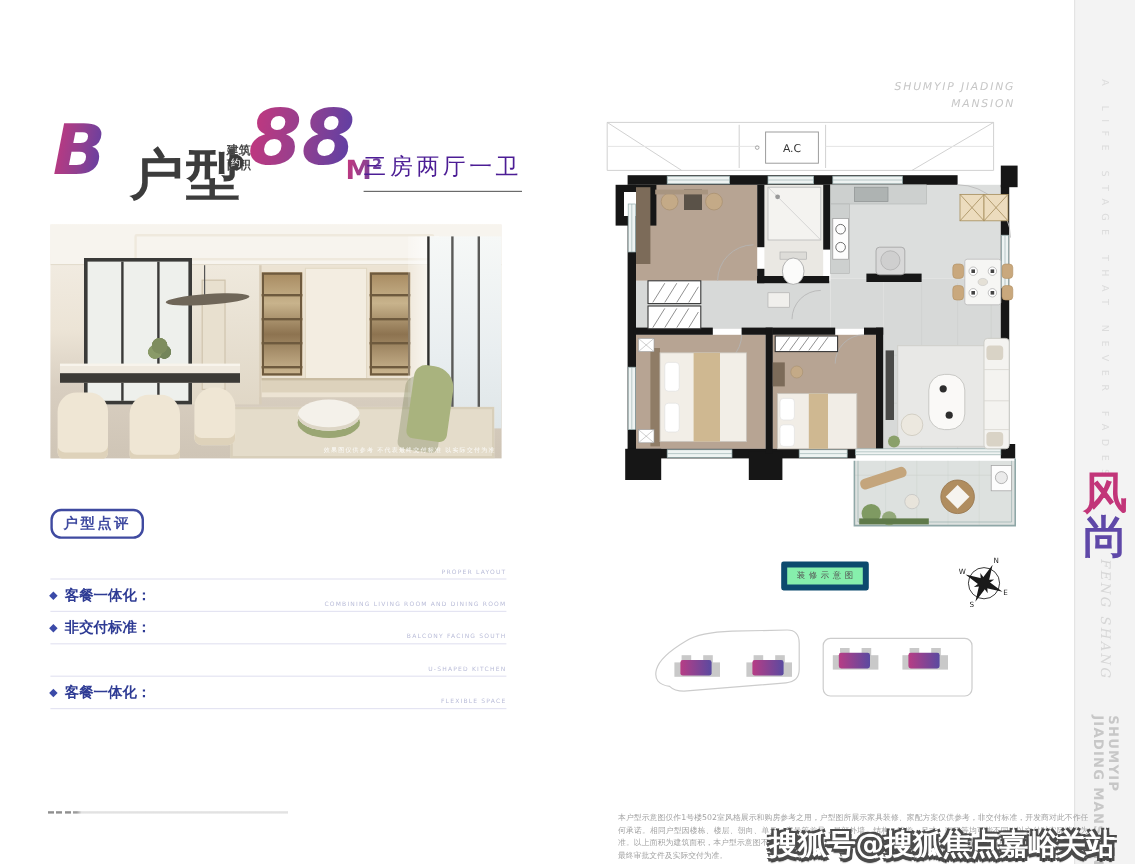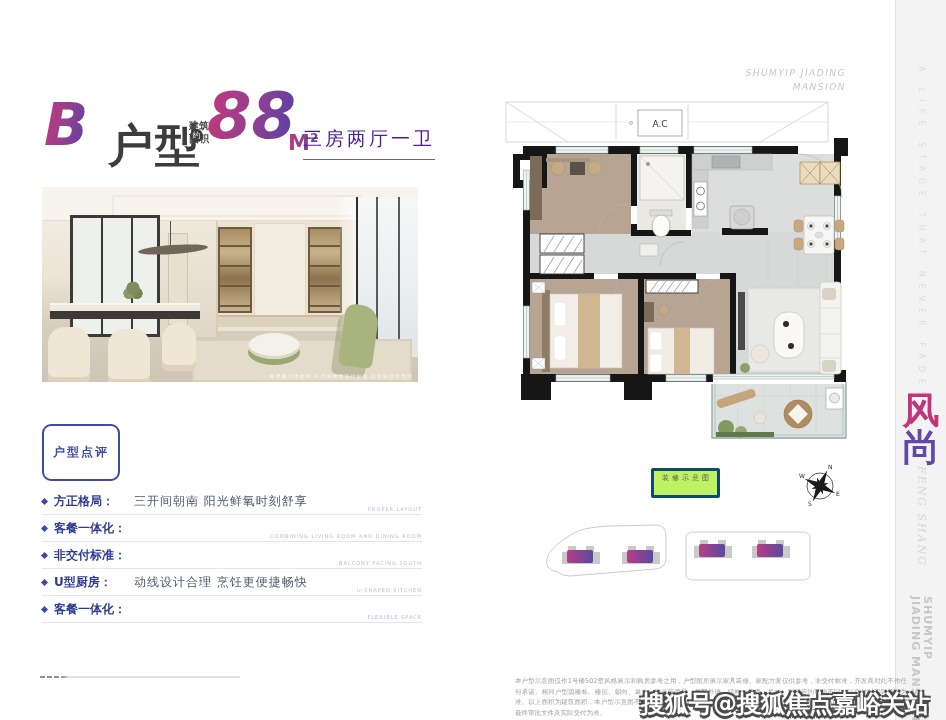--- a/index.html
+++ b/index.html
@@ -65,37 +65,37 @@
   .ph-chair.c3 { left:120px; top:136px; width:34px; height:48px; }
   .ph-plant { position:absolute; left:78px; top:92px; width:26px; height:26px; background:radial-gradient(circle at 50% 35%,#7e8d5e 30%,transparent 32%),radial-gradient(circle at 35% 55%,#8a9a68 25%,transparent 27%),radial-gradient(circle at 65% 55%,#74855a 25%,transparent 27%); }
   .ph-rug { position:absolute; left:150px; top:152px; width:220px; height:43px; background:#e4dcca; box-shadow:inset 0 0 0 2px #d8cfba; }
   .ph-ctable { position:absolute; left:206px; top:146px; width:52px; height:26px; border-radius:50%; background:#f4f1ea; box-shadow:0 6px 0 #9aa673, inset 0 -3px 0 #ddd6c6; }
   .ph-chaise { position:absolute; left:300px; top:118px; width:34px; height:62px; background:#a9b37e; border-radius:10px 18px 6px 6px; transform:rotate(8deg); box-shadow:-6px 10px 0 rgba(120,130,90,.35); }
   .ph-caption { position:absolute; right:5px; bottom:3px; font-size:5px; color:rgba(255,255,255,.9); letter-spacing:1px; }
 
   
   .review { position:absolute; left:42px; top:424px; width:380px; }
   .review-badge { display:inline-block; border:2px solid #3f4aa0; border-radius:9px; color:#3f4aa0;
-    font-weight:bold; font-size:12px; letter-spacing:2px; padding:18px 9px; background:#fff; }
+    font-weight:bold; font-size:12px; letter-spacing:2px; padding:2px 9px; background:#fff; }
   .review-rows { margin-top:7px; }
   .rrow { position:relative; height:27px; border-bottom:1px solid #e4e4f2; }
   .rline { position:absolute; left:0; top:5px; display:flex; align-items:center; }
   .rdot { width:5px; height:5px; background:#3b4aa8; transform:rotate(45deg); margin-right:7px; flex:none; }
   .rlabel { width:80px; font-size:12px; font-weight:bold; color:#2e3b94; flex:none; }
   .rdesc { font-size:12px; color:#4c5870; letter-spacing:1px; white-space:nowrap; }
   .ren { position:absolute; right:0; bottom:2px; font-size:5px; color:#b9bcd8; letter-spacing:1px; }
   .footer-rule { position:absolute; left:40px; top:676px; width:200px; height:2px;
     background:linear-gradient(90deg,#8f8f8f 0 5px,#fff 5px 7px,#8f8f8f 7px 12px,#fff 12px 14px,#8f8f8f 14px 19px,#fff 19px 21px,#9c9c9c 21px 24px,#e2e2e2 28px 100%); }
 
   
   .plan-brand { position:absolute; left:720px; top:67px; width:126px; text-align:right; font-style:italic;
     font-size:9px; letter-spacing:1.5px; color:#c6c6c6; line-height:1.5; }
   .plan-svg { position:absolute; left:498px; top:96px; }
-  .schematic-label { position:absolute; left:651px; top:468px; border:3px solid #0c4a6e; border-radius:2px;
-    font-size:7px; letter-spacing:3px; color:#555; padding:2px 5px 12px 8px; background:#bef264; }
+  .schematic-label { position:absolute; left:651px; top:468px; border:5px solid #0c4a6e; border-radius:2px;
+    font-size:7px; letter-spacing:3px; color:#555; padding:2px 5px 2px 8px; background:#86efac; }
   .compass { position:absolute; left:798px; top:460px; }
   .sitemap { position:absolute; left:538px; top:520px; }
   .disclaimer { position:absolute; left:495px; top:676px; width:392px; font-size:6.5px; line-height:1.65;
     color:#a2a2a2; text-align:justify;margin-left:20px; }
 
   
   .watermark { position:absolute; right:17px; bottom:0px; font-size:24px; font-weight:bold; color:#fff; letter-spacing:0px;
     text-shadow:-2px -2px 0 #4b4b4b, 2px -2px 0 #4b4b4b, -2px 2px 0 #4b4b4b, 2px 2px 0 #4b4b4b, 0 3px 1px #2e2e2e; }
 </style>
 </head>
@@ -167,47 +167,37 @@
     <div class="ph-chair c3"></div>
     <div class="ph-ctable"></div>
     <div class="ph-chaise"></div>
     <div class="ph-caption">效果图仅供参考 不代表最终交付标准 以实际交付为准</div>
   </div>
 
   <div class="review">
     <div class="review-badge">户型点评</div>
     <div class="review-rows">
       <div class="rrow">
-        <div class="rline">
-            <span class="rdot"></span>
-          <span class="rlabel">方正格局：</span>
-          <span class="rdesc">三开间朝南 阳光鲜氧时刻舒享</span>
-          </div>
         <div class="ren">PROPER LAYOUT</div>
       </div>
       <div class="rrow">
         <div class="rline">
             <span class="rdot"></span>
           <span class="rlabel">客餐一体化：</span>
           </div>
         <div class="ren">COMBINING LIVING ROOM AND DINING ROOM</div>
       </div>
       <div class="rrow">
         <div class="rline">
             <span class="rdot"></span>
           <span class="rlabel">非交付标准：</span>
           </div>
         <div class="ren">BALCONY FACING SOUTH</div>
       </div>
       <div class="rrow">
-        <div class="rline">
-            <span class="rdot"></span>
-          <span class="rlabel">U型厨房：</span>
-          <span class="rdesc">动线设计合理 烹饪更便捷畅快</span>
-          </div>
         <div class="ren">U-SHAPED KITCHEN</div>
       </div>
       <div class="rrow">
         <div class="rline">
             <span class="rdot"></span>
           <span class="rlabel">客餐一体化：</span>
           </div>
         <div class="ren">FLEXIBLE SPACE</div>
       </div>
     </div>

